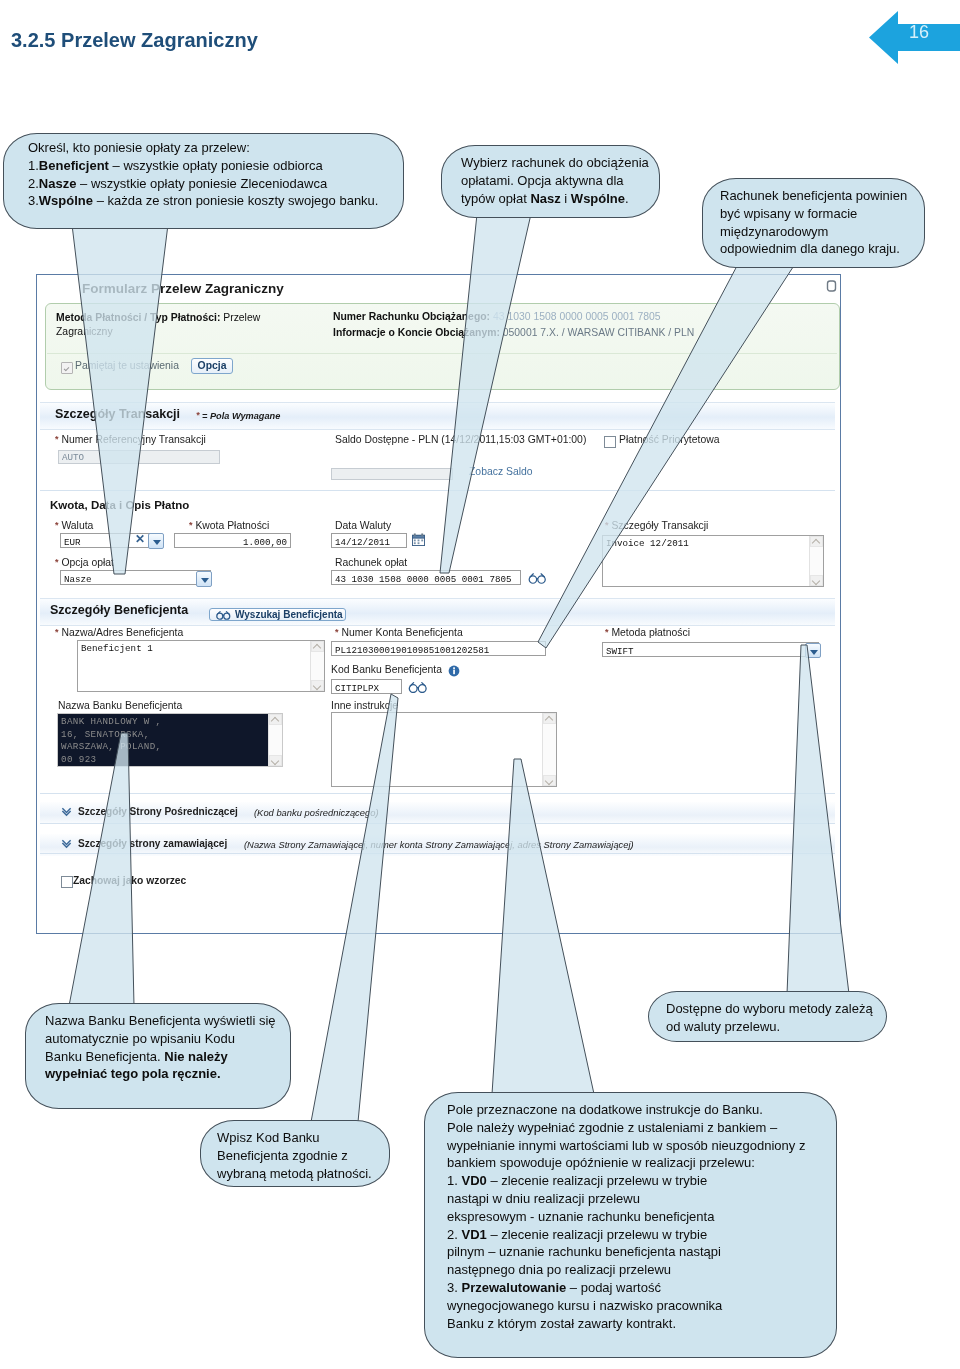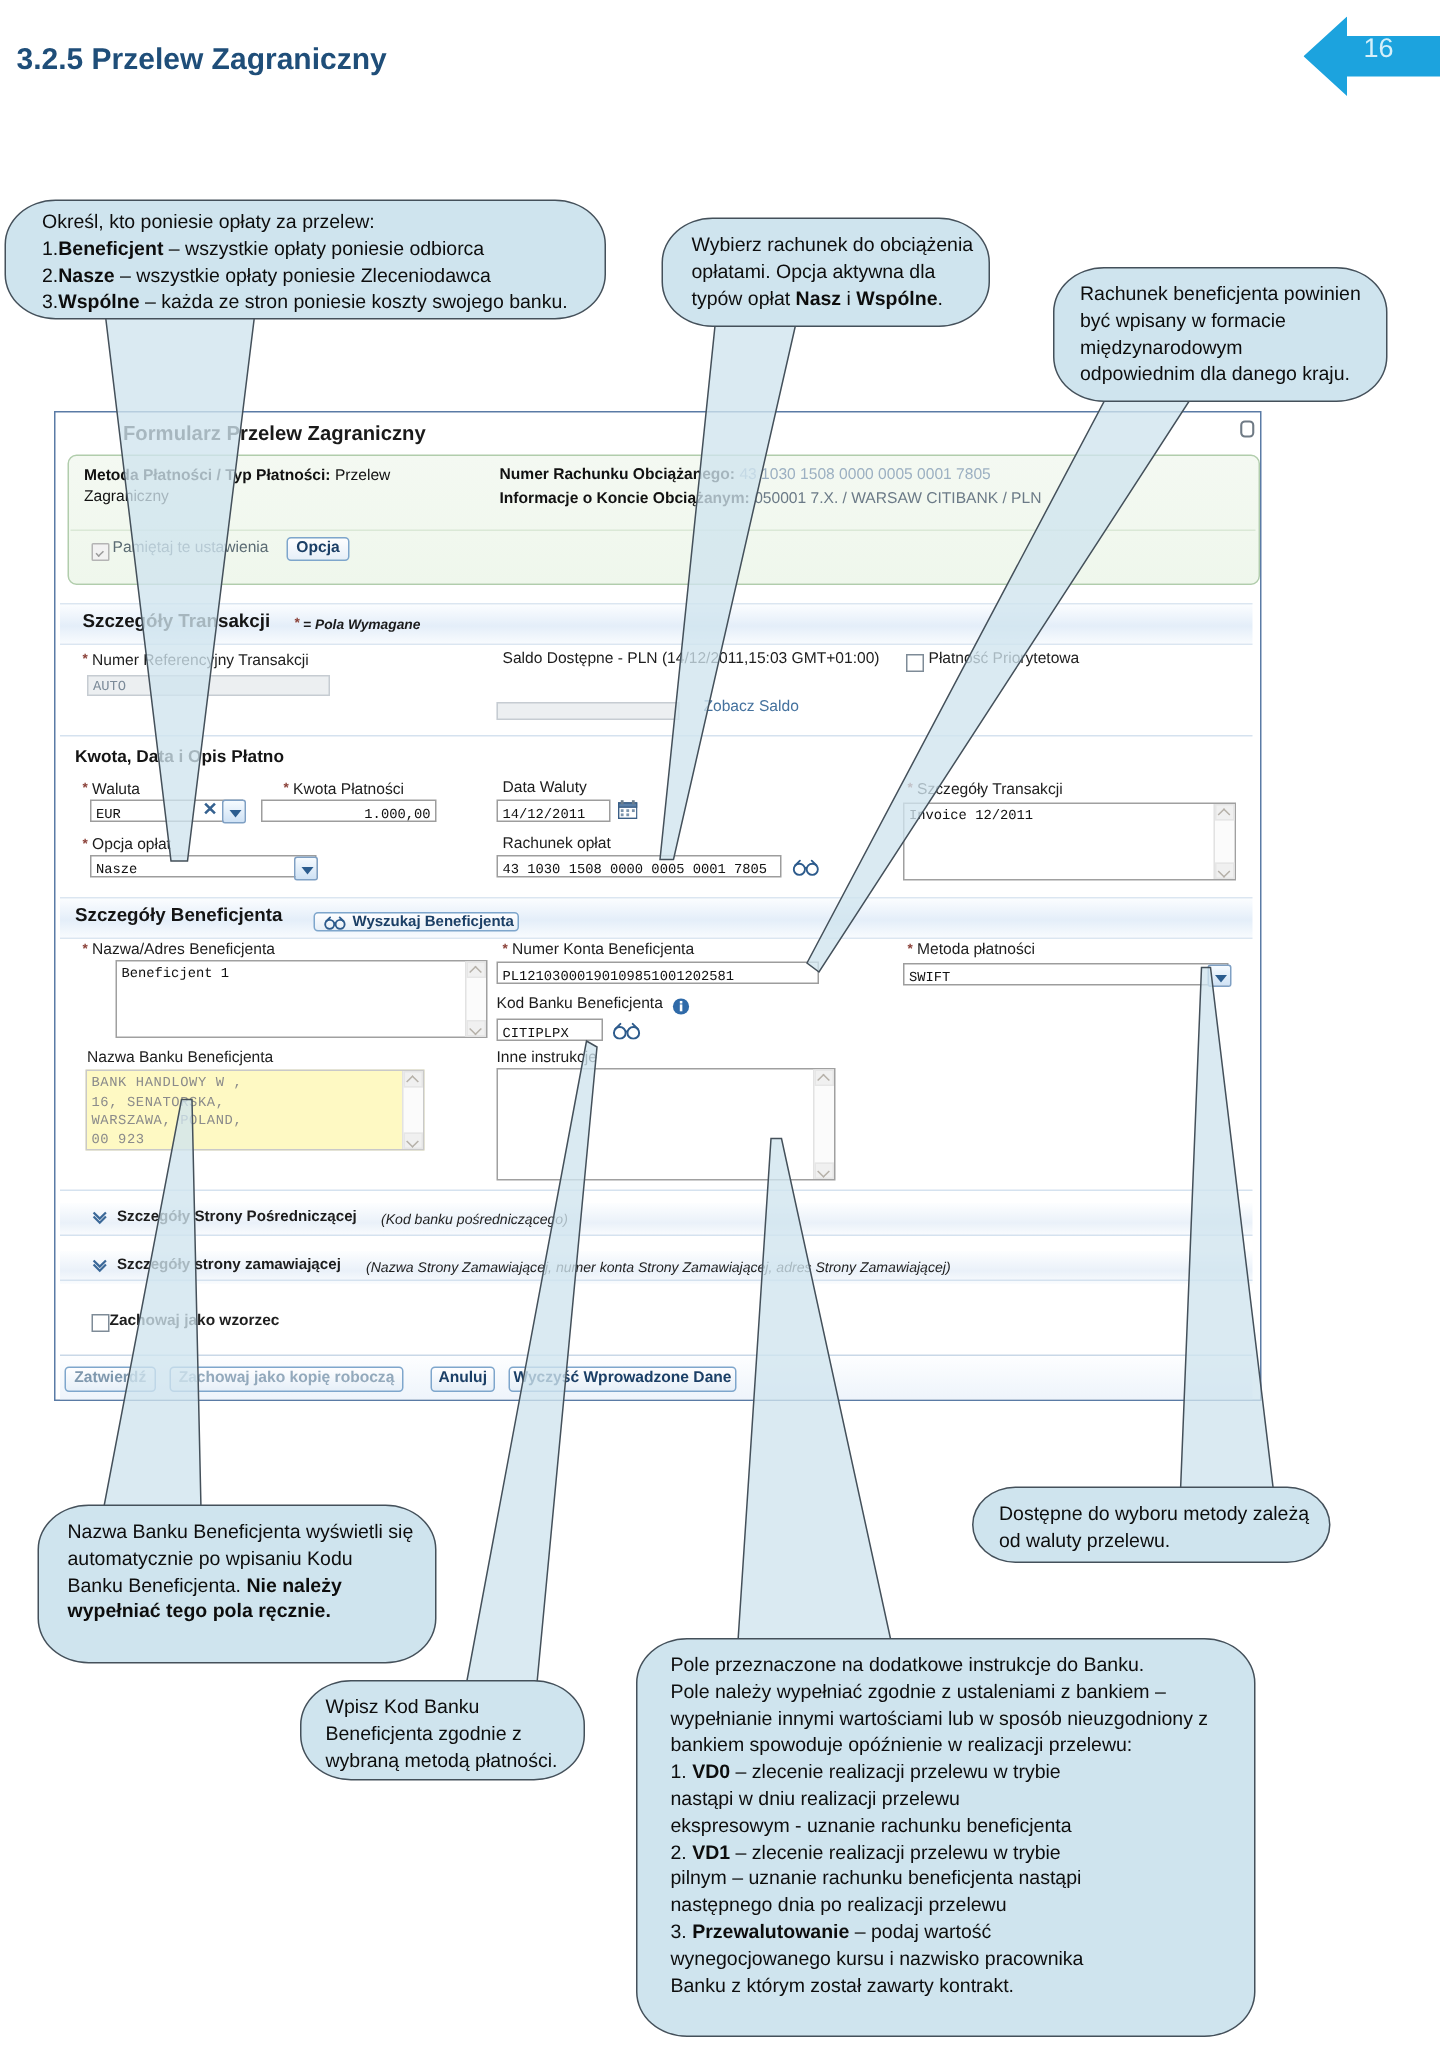--- a/index.html
+++ b/index.html
@@ -39,21 +39,21 @@
   .btnbar{position:absolute;left:3px;top:628px;width:795px;height:29px;border-top:1px solid #c9d8e7;background:linear-gradient(#fdfeff,#eef4fb);}
 
   .lbl{position:absolute;font-size:10.4px;color:#1d1d1d;white-space:nowrap;}
   .req{color:#8a4038;font-weight:bold;font-size:9px;vertical-align:1px;}
   .inp{position:absolute;border:1px solid #9d9d9d;background:#fff;font-size:9.2px;
        font-family:"Liberation Mono","DejaVu Sans Mono",monospace;color:#111;box-sizing:border-box;
        padding:1px 3px;line-height:16px;}
   .inp.ro{background:#eceff1;border:1px solid #c6ccd2;color:#7c8b99;}
   .ta{position:absolute;border:1px solid #a0a0a0;background:#fff;font-size:9.2px;
       font-family:"Liberation Mono","DejaVu Sans Mono",monospace;color:#111;box-sizing:border-box;padding:2px 3px;overflow:hidden;}
-  .ta.ro{background:#fef9c3;border:1px solid #c9c9c9;color:#8b8b8b;}
+  .ta.ro{background:#0f172a;border:1px solid #c9c9c9;color:#8b8b8b;}
   .sb{position:absolute;right:0px;top:0px;bottom:0px;width:13px;background:#fbfbfb;border-left:1px solid #e2e2e2;}
   .sb .ar{position:absolute;left:2px;width:9px;height:6px;}
   .sb .ar:before{content:"";position:absolute;left:1px;top:1px;width:5px;height:5px;border-right:1.6px solid #b5b0a8;border-bottom:1.6px solid #b5b0a8;transform:rotate(45deg);}
   .sb .up{top:2px;}
   .sb .up:before{transform:rotate(-135deg);top:2px;}
   .sb .dn{bottom:3px;}
   .sb .box{position:absolute;left:0;right:0;height:11px;background:#f0f0f0;border:1px solid #e6e6e6;box-sizing:border-box;}
   .sb .bt{top:0px;}
   .sb .bb{bottom:0px;}
   .ddbtn{position:absolute;width:17px;height:17px;border:1px solid #7fa0c4;border-radius:2px;
@@ -257,29 +257,23 @@
         <path d="M1.5 5.5 L6 10 L10.5 5.5" fill="none" stroke="#3b6898" stroke-width="1.6"></path>
       </svg>
       <div class="lbl" style="left:38px;top:4px;font-weight:bold;font-size:10.1px;">Szczegóły strony zamawiającej</div>
       <div class="lbl" style="left:204px;top:5px;font-style:italic;font-size:9.4px;color:#222;">(Nazwa Strony Zamawiającej, numer konta Strony Zamawiającej, adres Strony Zamawiającej)</div>
     </div>
     <div class="sep-row" style="top:578px;"></div>
 
     <div class="chk" style="left:24px;top:601px;"></div>
     <div class="lbl" style="left:36px;top:600px;font-weight:bold;font-size:10.3px;">Zachowaj jako wzorzec</div>
 
-    <div class="btnbar">
-      <div class="btn-blue" style="left:3px;top:7px;width:59px;height:15px;line-height:14px;color:#7f98ae;font-size:10.4px;">Zatwierdź</div>
-      <div class="btn-blue" style="left:73px;top:7px;width:154px;height:15px;line-height:14px;color:#93a9bc;font-size:10.4px;">Zachowaj jako kopię roboczą</div>
-      <div class="btn-blue" style="left:247px;top:7px;width:41px;height:15px;line-height:14px;font-size:10.4px;">Anuluj</div>
-      <div class="btn-blue" style="left:299px;top:7px;width:150px;height:15px;line-height:14px;font-size:10.4px;">Wyczyść Wprowadzone Dane</div>
-    </div>
-  </div>
-
-  <div class="callout" style="left:3px;top:133px;width:401px;height:80px;">
+  </div>
+
+  <div class="callout" style="left:3px;top:133px;width:401px;height:96px;">
     <div class="co-txt" style="left:24px;top:5px;">
         <div><span>Określ, kto poniesie opłaty za przelew:</span></div>
         <div><span>1.</span><b>Beneficjent</b><span> – wszystkie opłaty poniesie odbiorca</span></div>
         <div><span>2.</span><b>Nasze</b><span> – wszystkie opłaty poniesie Zleceniodawca</span></div>
         <div><span>3.</span><b>Wspólne</b><span> – każda ze stron poniesie koszty swojego banku.</span></div>
       </div>
   </div>
 
   <div class="callout" style="left:441px;top:145px;width:219px;height:73px;">
     <div class="co-txt" style="left:19px;top:8px;">

